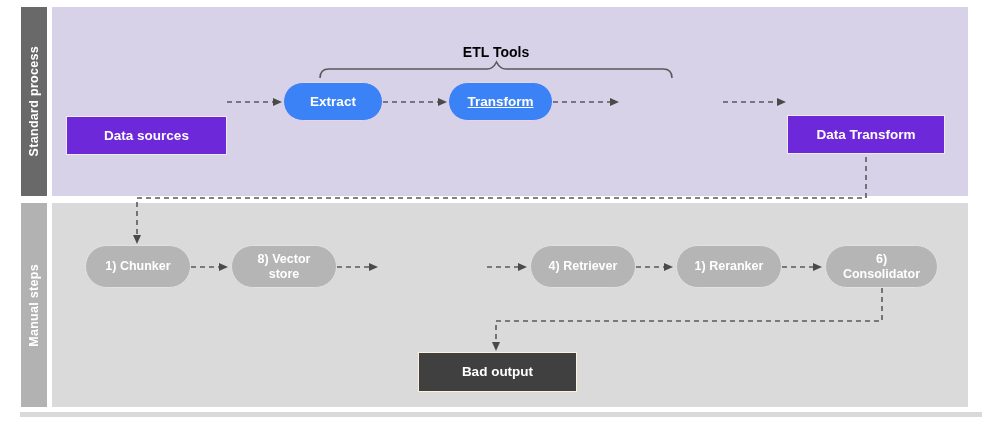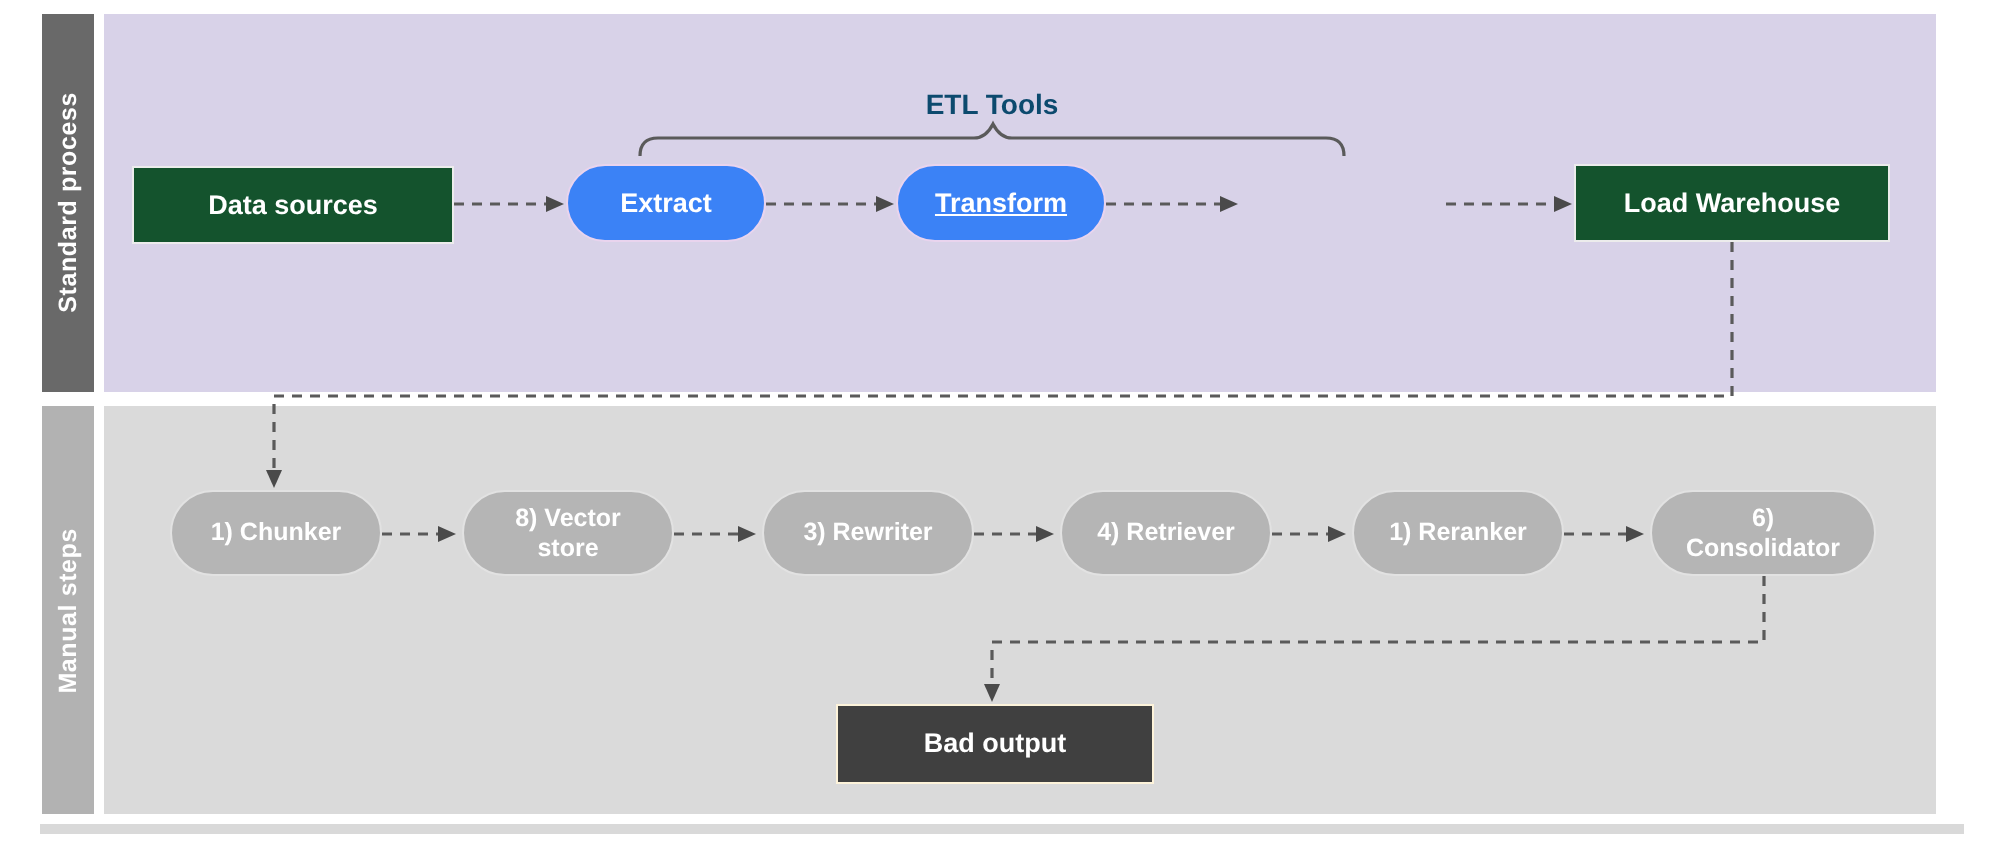--- a/index.html
+++ b/index.html
@@ -35,23 +35,24 @@
   
   .node {
     position: absolute;
     display: flex; align-items: center; justify-content: center;
     text-align: center;
     color: #ffffff;
     font-weight: bold;
     line-height: 1.15;
   }
   .rect-node {
-    background: #14532d;
+    background: #6d28d9;
     border: 1px solid #ececec;
     font-size: 13.5px;
+    margin-top: 33px;
   }
   .etl-pill {
     background: #3b82f6;
     border: 1.5px solid #e9d4ee;
     border-radius: 20px;
     font-size: 13.5px;
   }
   .manual-pill {
     background: #b5b5b5;
     border: 1.5px solid #e2e2e2;
@@ -79,21 +80,21 @@
   #node-consolidator   { left: 825px; top: 245px; width: 113px; height: 43px; }
 
   #node-bad-output     { left: 418px; top: 352px; width: 159px; height: 40px; }
 
   .group-label {
     position: absolute;
     left: 320px; top: 44px; width: 352px;
     text-align: center;
     font-size: 14px;
     font-weight: bold;
-    color: #0c4a6e;
+    color: #000000;
   }
 
   svg.wires { position: absolute; left: 0; top: 0; pointer-events: none; }
 </style>
 </head>
 <body>
 
 <div class="canvas">
 
   <div class="lane-bar lane-bar-standard">
@@ -128,24 +129,23 @@
       <path d="M882 288 L882 321 L496 321 L496 343" marker-end="url(#arrow)"></path>
     </g>
     <path d="M320 78 Q320 69 329 69 L487 69 Q493 69 496.5 62 Q500 69 506 69 L663 69 Q672 69 672 78" stroke="#5a5a5a" stroke-width="1.6" fill="none"></path>
   </svg>
 
   <div class="group-label">ETL Tools</div>
 
   <div id="node-data-sources" class="node rect-node">Data sources</div>
   <div id="node-extract" class="node etl-pill">Extract</div>
   <div id="node-transform" class="node etl-pill">Transform</div>
-  <div id="node-data-warehouse" class="node rect-node">Load Warehouse</div>
+  <div id="node-data-warehouse" class="node rect-node">Data Transform</div>
 
   <div id="node-chunker" class="node manual-pill">1) Chunker</div>
   <div id="node-vector-store" class="node manual-pill">8) Vector store</div>
-  <div id="node-rewriter" class="node manual-pill">3) Rewriter</div>
   <div id="node-retriever" class="node manual-pill">4) Retriever</div>
   <div id="node-reranker" class="node manual-pill">1) Reranker</div>
   <div id="node-consolidator" class="node manual-pill">6) Consolidator</div>
 
   <div id="node-bad-output" class="node bad-node">Bad output</div>
 
 </div>
 
 </body></html>

